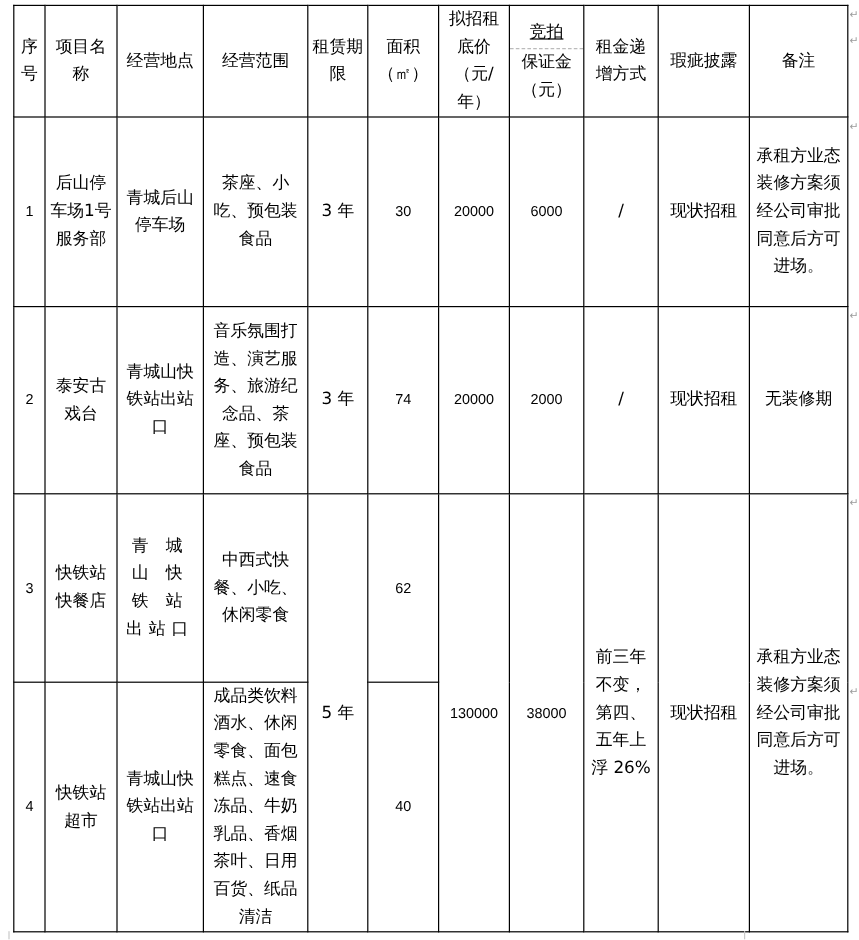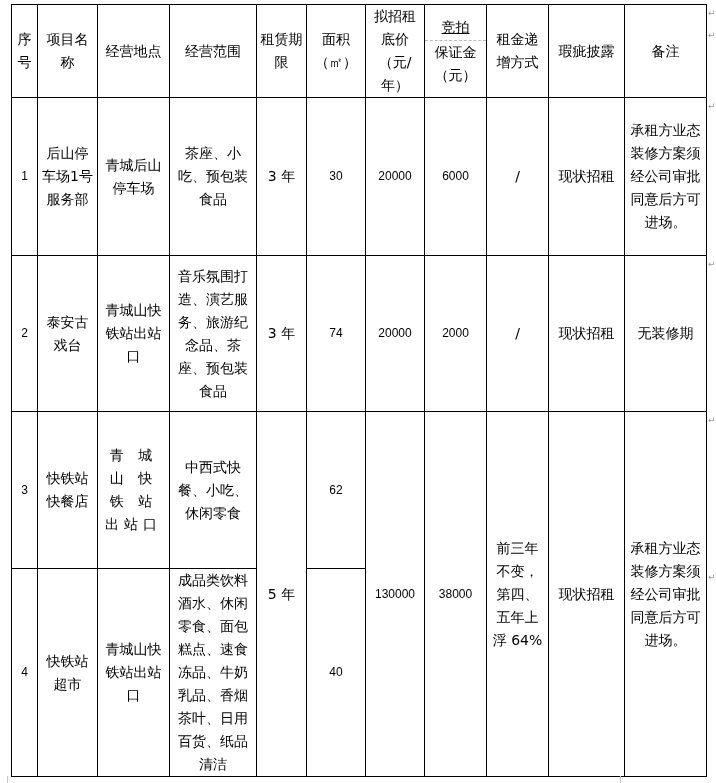--- a/index.html
+++ b/index.html
@@ -80,21 +80,21 @@
 
   <tr style="height:157px">
     <td class="num">3</td>
     <td>快铁站快餐店</td>
     <td class="spaced">青 城 山 快 铁 站 出站口</td>
     <td>中西式快餐、小吃、休闲零食</td>
     <td rowspan="2">5 年</td>
     <td class="num">62</td>
     <td rowspan="2" class="num">130000</td>
     <td rowspan="2" class="num">38000</td>
-    <td rowspan="2">前三年不变，第四、五年上浮 64%</td>
+    <td rowspan="2">前三年不变，第四、五年上浮 26%</td>
     <td rowspan="2">现状招租</td>
     <td rowspan="2">承租方业态装修方案须经公司审批同意后方可进场。</td>
   </tr>
 
   <tr style="height:208px">
     <td class="num">4</td>
     <td>快铁站超市</td>
     <td>青城山快铁站出站口</td>
     <td>成品类饮料酒水、休闲零食、面包糕点、速食冻品、牛奶乳品、香烟茶叶、日用百货、纸品清洁</td>
     <td class="num">40</td>

